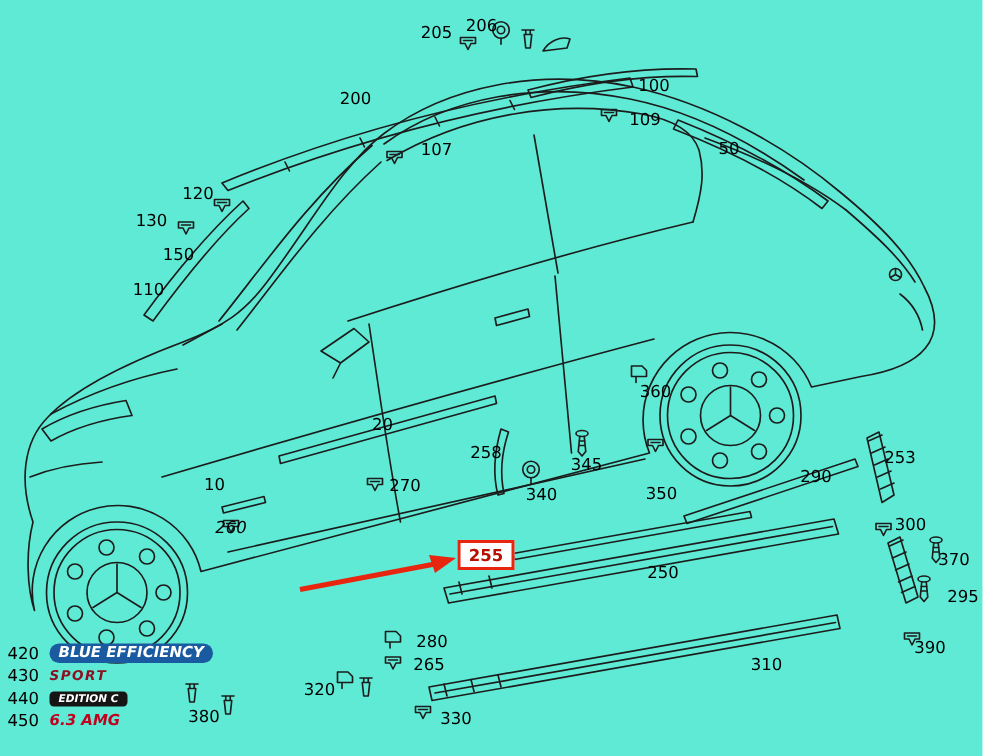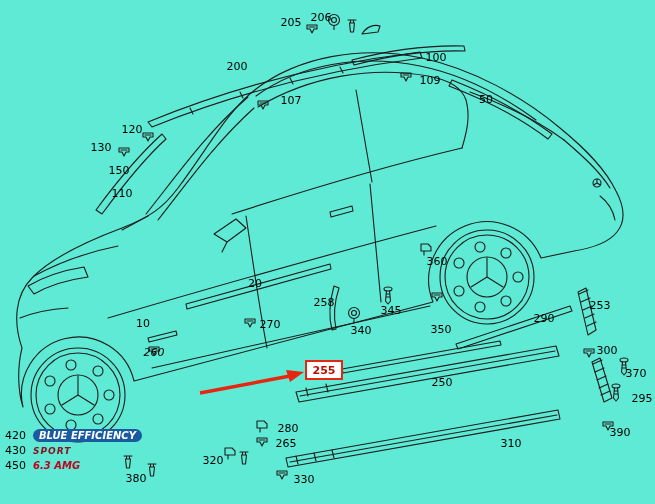--- a/index.html
+++ b/index.html
@@ -197,21 +197,21 @@
       <div class="callout" style="left: 291px; top: 22px;">205</div>
       <div class="callout" style="left: 321px; top: 17px;">206</div>
       <div class="callout" style="left: 237px; top: 66px;">200</div>
       <div class="callout" style="left: 436px; top: 57px;">100</div>
       <div class="callout" style="left: 430px; top: 80px;">109</div>
       <div class="callout" style="left: 291px; top: 100px;">107</div>
       <div class="callout" style="left: 486px; top: 99px;">50</div>
       <div class="callout" style="left: 132px; top: 129px;">120</div>
       <div class="callout" style="left: 101px; top: 147px;">130</div>
       <div class="callout" style="left: 119px; top: 170px;">150</div>
-      <div class="callout" style="left: 122px; top: 193px;">110</div>
+      <div class="callout" style="left: 99px; top: 193px;">110</div>
       <div class="callout" style="left: 437px; top: 261px;">360</div>
       <div class="callout" style="left: 255px; top: 283px;">20</div>
       <div class="callout" style="left: 324px; top: 302px;">258</div>
       <div class="callout" style="left: 600px; top: 305px;">253</div>
       <div class="callout" style="left: 391px; top: 310px;">345</div>
       <div class="callout" style="left: 441px; top: 329px;">350</div>
       <div class="callout" style="left: 544px; top: 318px;">290</div>
       <div class="callout" style="left: 143px; top: 323px;">10</div>
       <div class="callout" style="left: 270px; top: 324px;">270</div>
       <div class="callout" style="left: 361px; top: 330px;">340</div>
@@ -234,18 +234,22 @@
   <div class="badges">
     <div class="badge-row">
       <span class="badge-num">420</span>
       <span class="emblem emblem-blue">BLUE EFFICIENCY</span>
     </div>
     <div class="badge-row">
       <span class="badge-num">430</span>
       <span class="emblem emblem-sport">SPORT</span>
     </div>
     <div class="badge-row">
+      <span class="badge-num">440</span>
+      <span class="emblem emblem-edition">EDITION C</span>
+    </div>
+    <div class="badge-row">
       <span class="badge-num">450</span>
       <span class="emblem emblem-amg">6.3 AMG</span>
     </div>
   </div>
 
 </div>
 
 </body></html>

